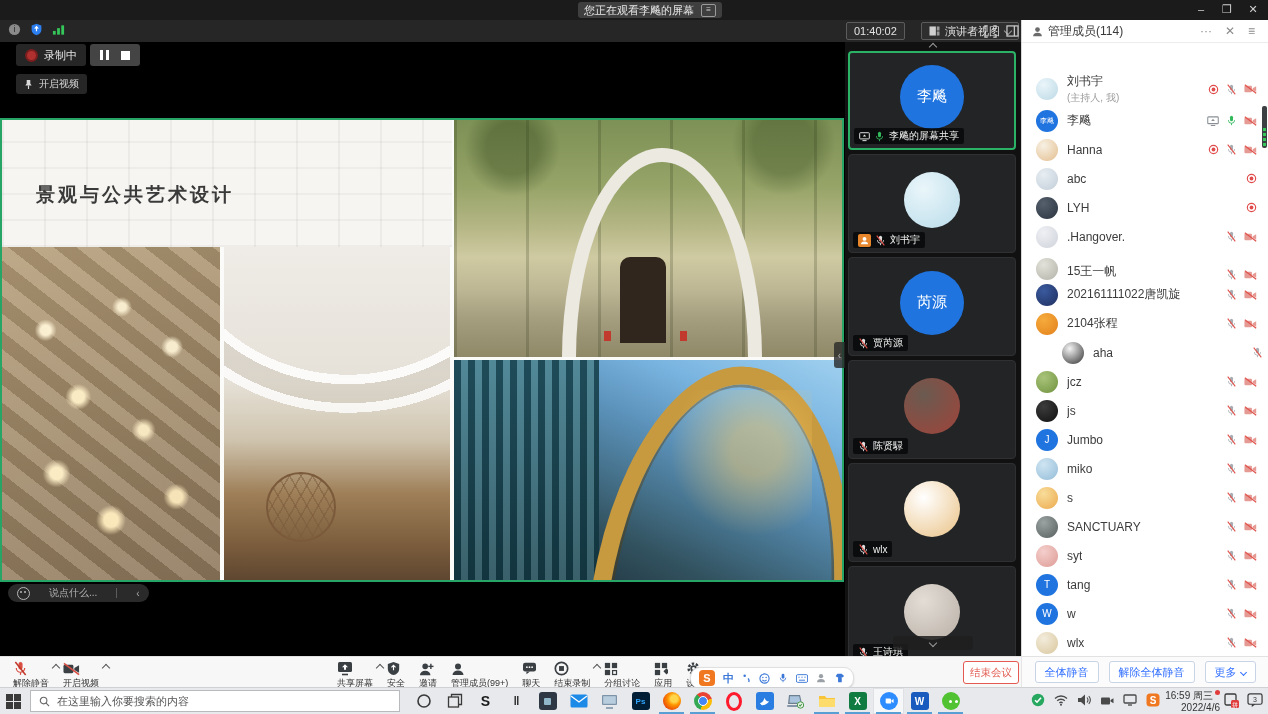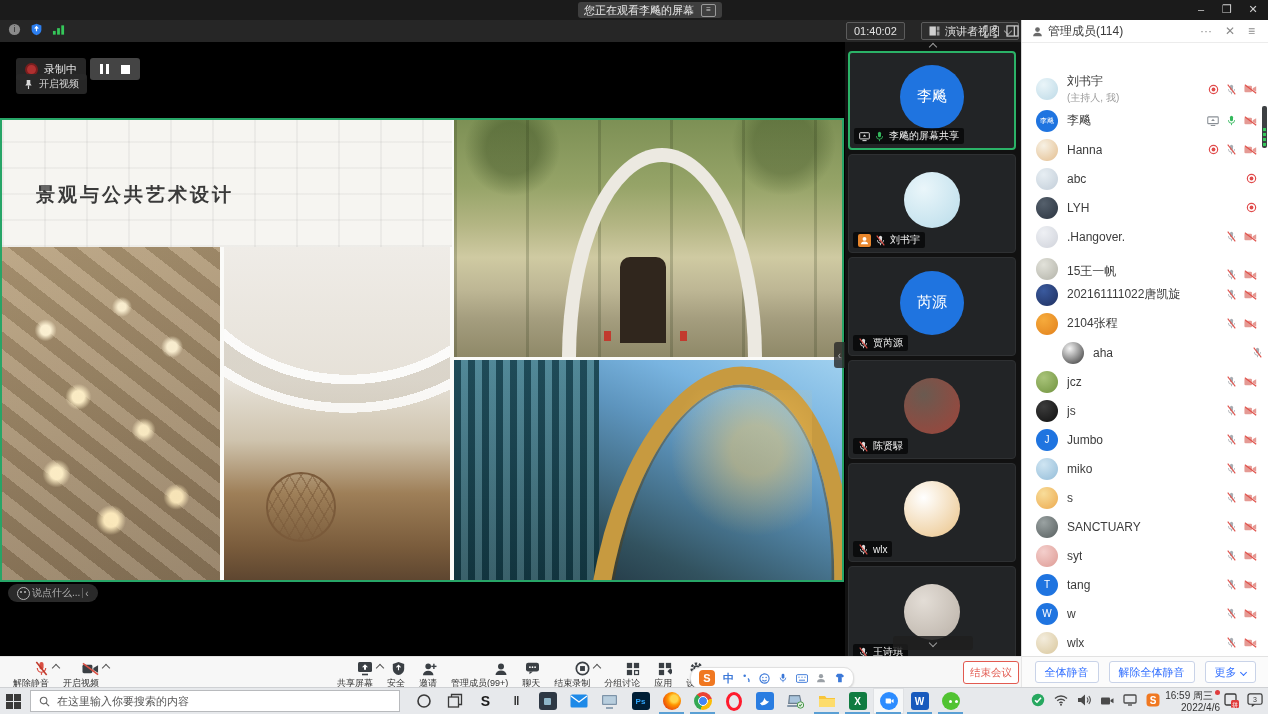--- a/index.html
+++ b/index.html
@@ -22,21 +22,21 @@
   #sb-left{position:absolute;left:8px;top:3px;display:flex;gap:9px;align-items:center;}
   .sb-box{height:16px;border:1px solid #5c5c5c;border-radius:2px;color:#e3e3e3;font-size:11px;
           display:flex;align-items:center;padding:0 7px;gap:5px;background:#2e2e2e;}
   #timerbox{position:absolute;left:846px;top:2px;}
   #viewbox{position:absolute;left:921px;top:2px;}
   #fs-ico{position:absolute;left:984px;top:5px;}
   #layout-ico{position:absolute;left:1006px;top:5px;}
 
   
   #stage{position:absolute;left:0;top:42px;width:845px;height:614px;background:#000;}
-  #rec-bar{position:absolute;left:16px;top:16px;display:flex;gap:4px;}
+  #rec-bar{position:absolute;left:16px;top:2px;display:flex;gap:4px;}
   .dk-pill{background:rgba(40,40,40,.95);border-radius:3px;height:22px;display:flex;
            align-items:center;padding:0 9px;gap:6px;color:#e6e6e6;font-size:11px;}
   #rec-ctrls{background:rgba(72,72,72,.95);border-radius:3px;height:22px;display:flex;
              align-items:center;padding:0 10px;gap:12px;}
   .rec-dot{width:9px;height:9px;border-radius:50%;background:#b03030;border:2px solid #7a1e1e;}
   .pause-ico{display:flex;gap:2.5px;}
   .pause-ico i{display:block;width:3px;height:10px;background:#fff;}
   .stop-ico{width:9px;height:9px;background:#fff;}
   #pin-pill{position:absolute;left:16px;top:32px;background:rgba(42,42,42,.9);border-radius:3px;
             height:20px;display:flex;align-items:center;padding:0 8px;gap:6px;color:#d8d8d8;font-size:10px;}
@@ -86,21 +86,21 @@
   .glass-bldg{position:absolute;left:0;top:0;width:145px;height:220px;
     background:repeating-linear-gradient(90deg,rgba(10,48,58,.6) 0 7px,rgba(125,185,195,.3) 7px 14px),
                linear-gradient(180deg,#3f7486,#1d3a44);}
   .arch-gold{position:absolute;left:150px;top:6px;width:225px;height:240px;
     border:18px solid #c79a40;border-bottom:none;border-radius:50% 50% 0 0/100% 100% 0 0;
     transform:rotate(7deg);box-shadow:inset 0 0 0 3px rgba(90,60,10,.4);}
   .gold-glow{position:absolute;right:30px;top:30px;width:140px;height:150px;
     background:radial-gradient(circle at 60% 40%,rgba(255,200,90,.45) 0 20%,transparent 70%);}
 
   #chat-pill{position:absolute;left:8px;top:542px;height:18px;background:rgba(45,45,45,.93);
-             border-radius:9px;display:flex;align-items:center;gap:2px;padding:0 9px;}
+             border-radius:9px;display:flex;align-items:center;gap:19px;padding:0 9px;}
   .smiley{width:11px;height:11px;border-radius:50%;border:1px solid #b8b8b8;position:relative;}
   .smiley:before{content:"";position:absolute;left:2px;top:3px;width:2px;height:2px;background:#b8b8b8;
                  box-shadow:4px 0 0 #b8b8b8;border-radius:50%;}
   #chat-text{color:#b3b3b3;font-size:10px;}
   .vdiv{width:1px;height:10px;background:#5c5c5c;}
   #stage-collapse{position:absolute;left:834px;top:300px;width:11px;height:26px;
                   background:rgba(40,40,40,.8);border-radius:3px 0 0 3px;color:#b8b8b8;font-size:10px;
                   display:flex;align-items:center;justify-content:center;}
 
   
@@ -141,21 +141,21 @@
   .m-sub{font-size:10px;color:#9b9b9b;margin-top:1px;}
   .m-icons{margin-left:auto;display:flex;gap:7px;align-items:center;}
   #panel-scroll{position:absolute;left:240px;top:86px;width:5px;height:42px;background:#3d4043;
                 border-radius:2px;}
   #panel-scroll .seg{position:absolute;left:1px;width:3px;height:3px;background:#35c75a;}
 
   
   #toolbar{position:absolute;left:0;top:656px;width:1021px;height:31px;background:#f7f7f7;
            border-top:1px solid #e2e2e2;box-sizing:border-box;}
   .tb-group{position:absolute;top:1px;display:flex;}
-  .tb-item{position:relative;display:flex;flex-direction:column;align-items:flex-end;
+  .tb-item{position:relative;display:flex;flex-direction:column;align-items:flex-start;
            padding:2px 7px 0 7px;}
   .tb-ico{height:17px;display:flex;align-items:center;justify-content:center;}
   .tb-label{font-size:9px;color:#333;margin-top:0;white-space:nowrap;}
   .tb-chev{position:absolute;right:-3px;top:7px;}
   #end-meeting{position:absolute;left:963px;top:4px;width:54px;height:21px;border:1px solid #e25a50;
                border-radius:3px;color:#e25a50;font-size:10.5px;background:#fff;display:flex;
                align-items:center;justify-content:center;}
   #panel-footer{position:absolute;left:1021px;top:656px;width:247px;height:31px;background:#fbfbfb;
                 border-top:1px solid #e2e2e2;border-left:1px solid #e6e6e6;box-sizing:border-box;
                 display:flex;align-items:center;justify-content:center;gap:10px;}

